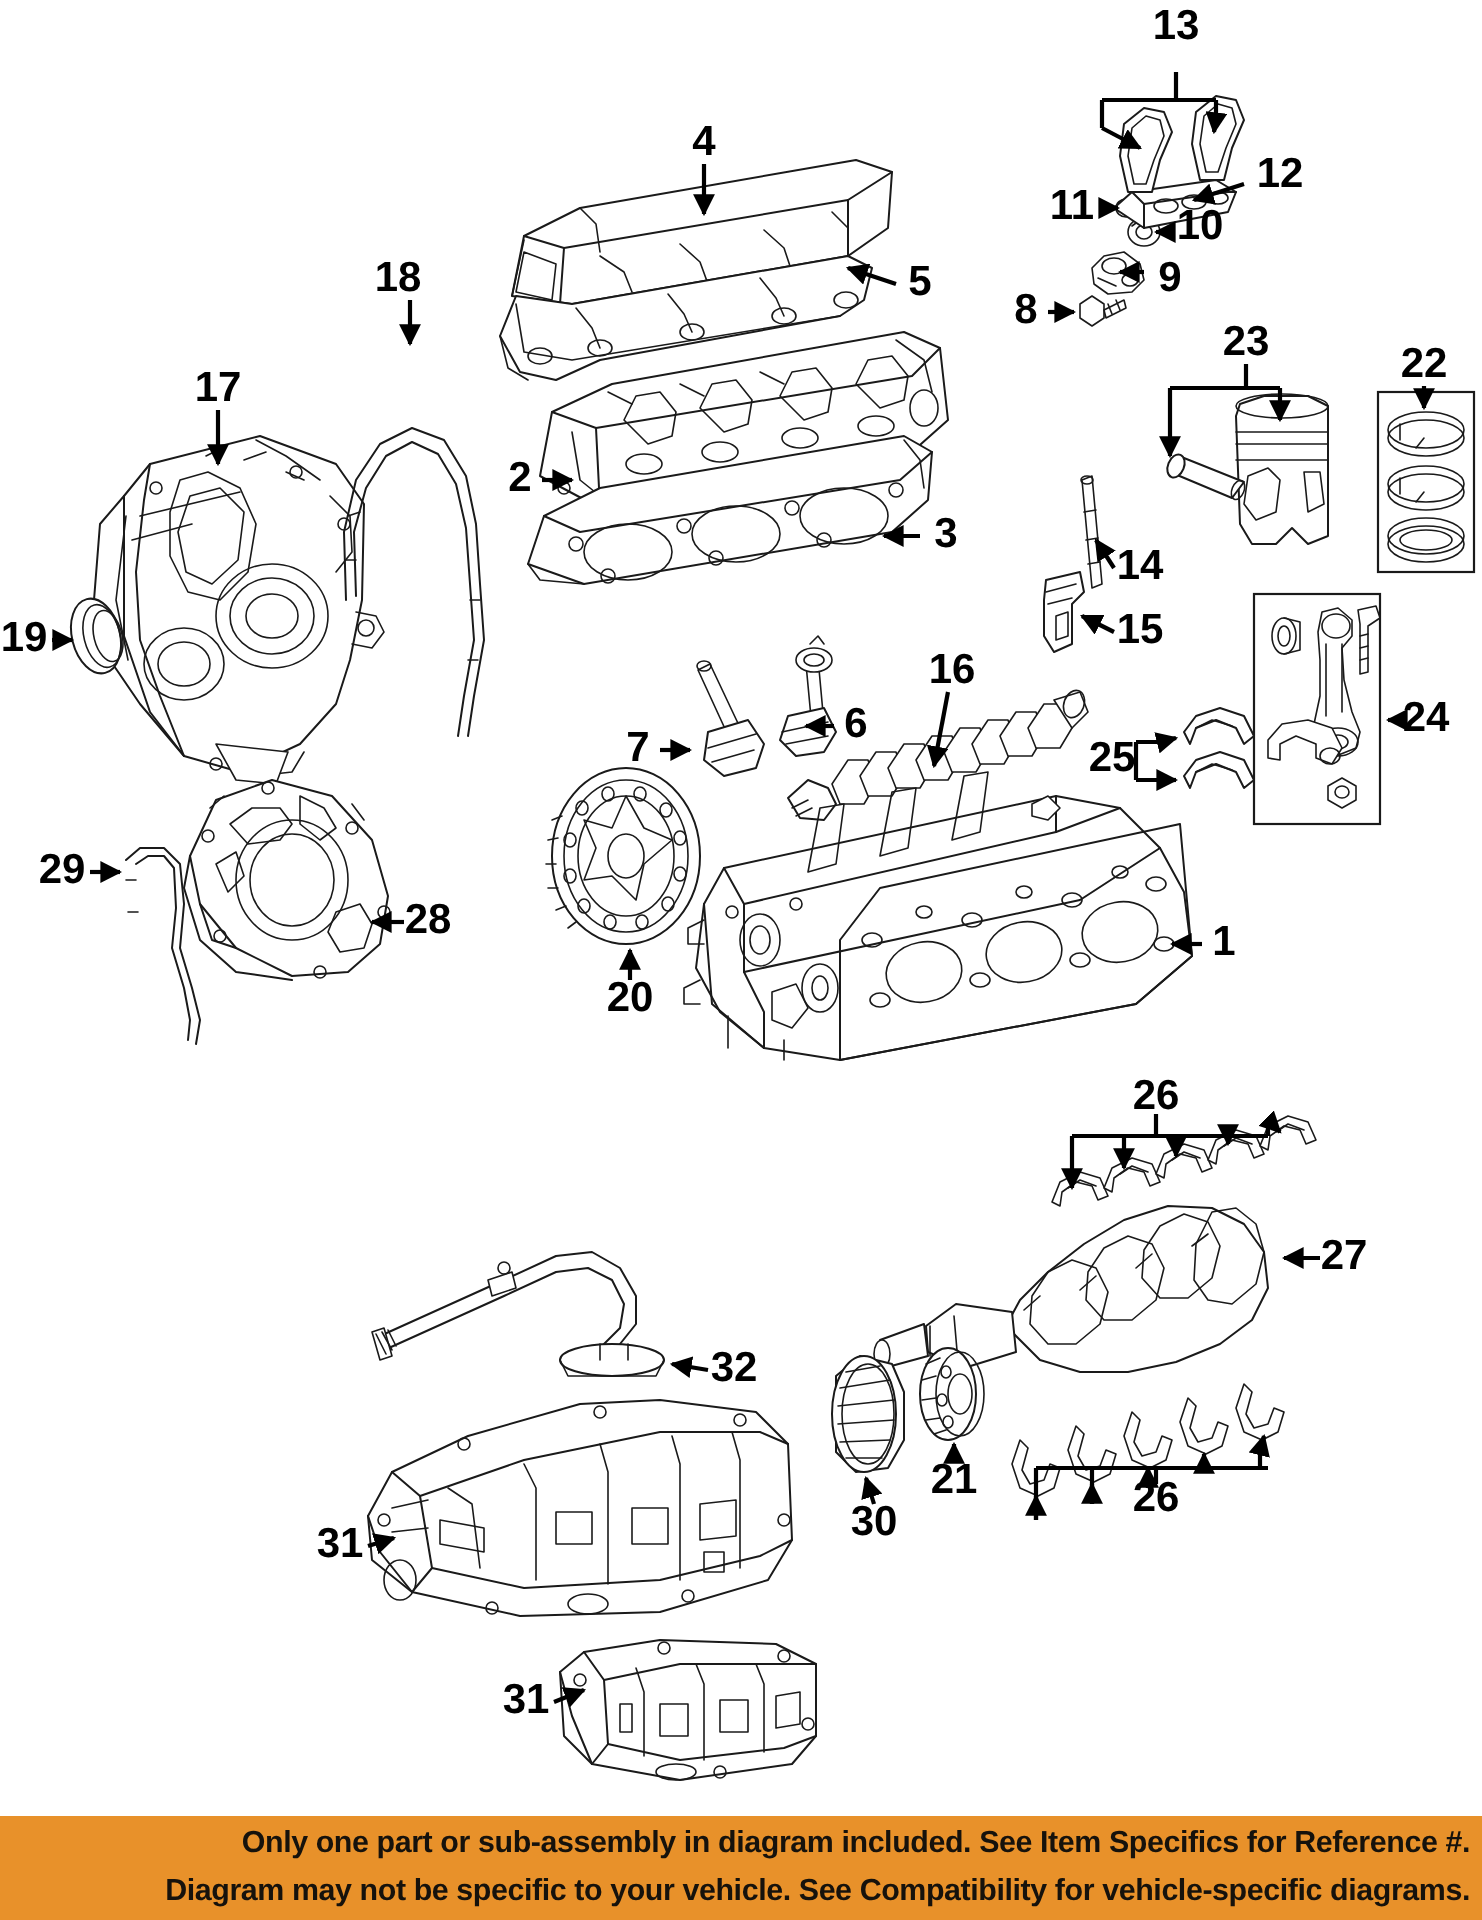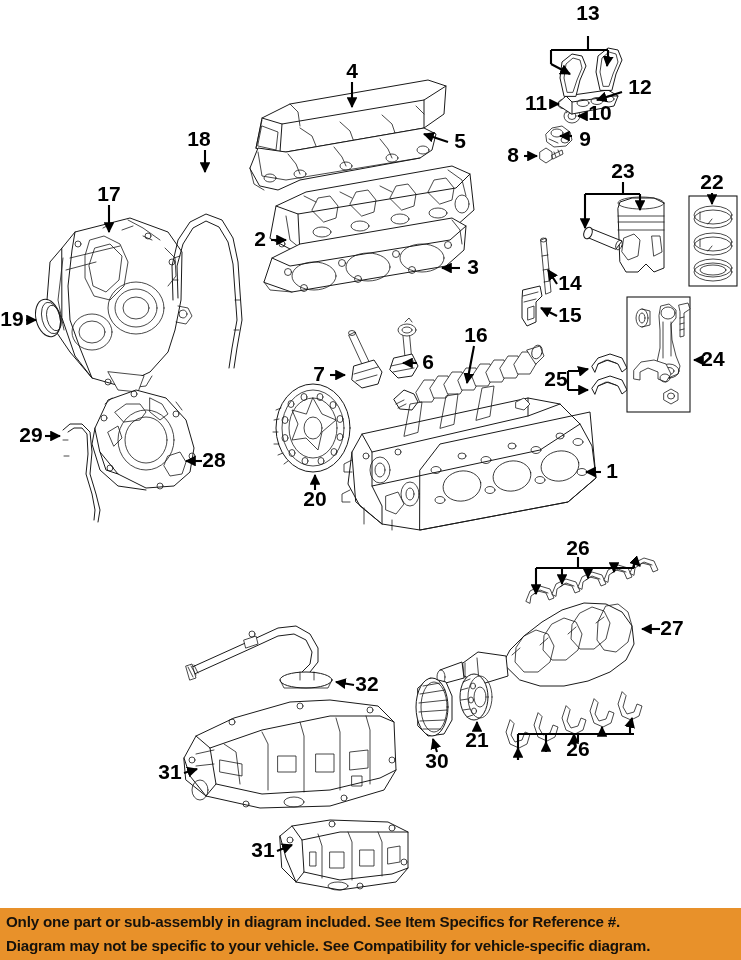--- a/index.html
+++ b/index.html
@@ -26,21 +26,21 @@
   .footer-banner {
     position: absolute;
     left: 0;
     top: 908px;
     width: 741px;
     height: 52px;
     background: #e8912a;
     display: flex;
     flex-direction: column;
     justify-content: center;
-    align-items: flex-start;
+    align-items: flex-end;
     padding: 4px 6px;
   }
   .footer-line {
     color: #16120c;
     font-family: "Liberation Sans", sans-serif;
     font-weight: bold;
     font-size: 15.2px;
     line-height: 24px;
     letter-spacing: -0.2px;
     white-space: nowrap;
@@ -650,16 +650,16 @@
         <text x="437" y="762" class="calloutnum" text-anchor="middle" dominant-baseline="middle">30</text>
         <text x="170" y="773" class="calloutnum" text-anchor="middle" dominant-baseline="middle">31</text>
         <text x="263" y="851" class="calloutnum" text-anchor="middle" dominant-baseline="middle">31</text>
         <text x="367" y="685" class="calloutnum" text-anchor="middle" dominant-baseline="middle">32</text>
       </g>
 
   </svg>
 
   <div class="footer-banner">
     <div class="footer-line">Only one part or sub-assembly in diagram included. See Item Specifics for Reference #.</div>
-    <div class="footer-line">Diagram may not be specific to your vehicle. See Compatibility for vehicle-specific diagram.</div>
+    <div class="footer-line">Diagram may not be specific to your vehicle. See Compatibility for vehicle-specific diagrams.</div>
   </div>
 
 </div>
 
 </body></html>

